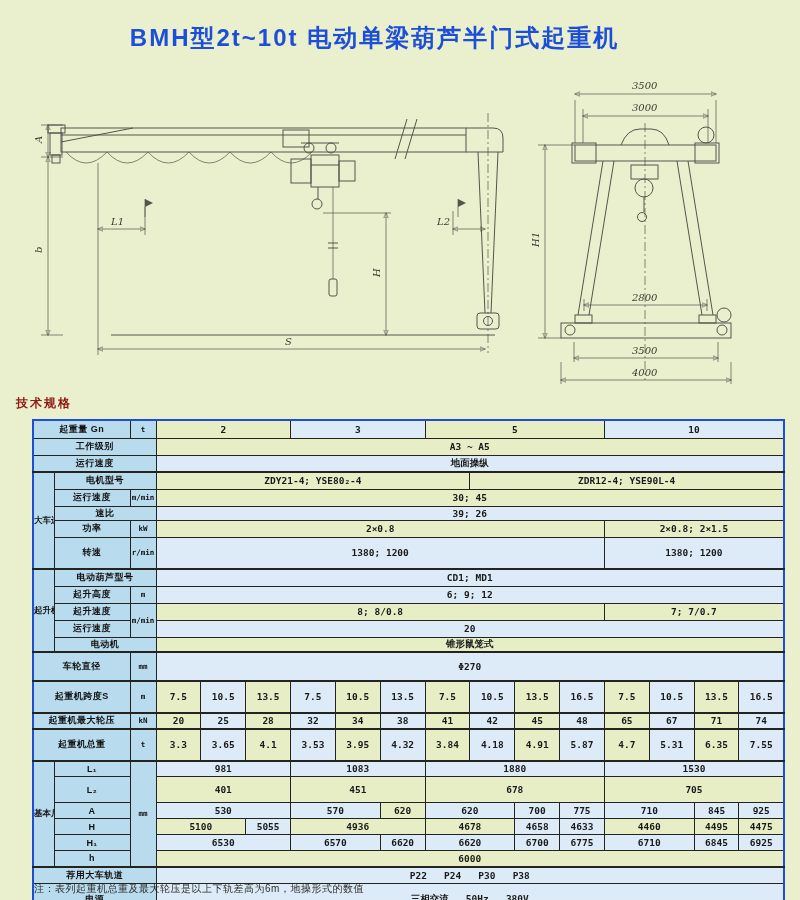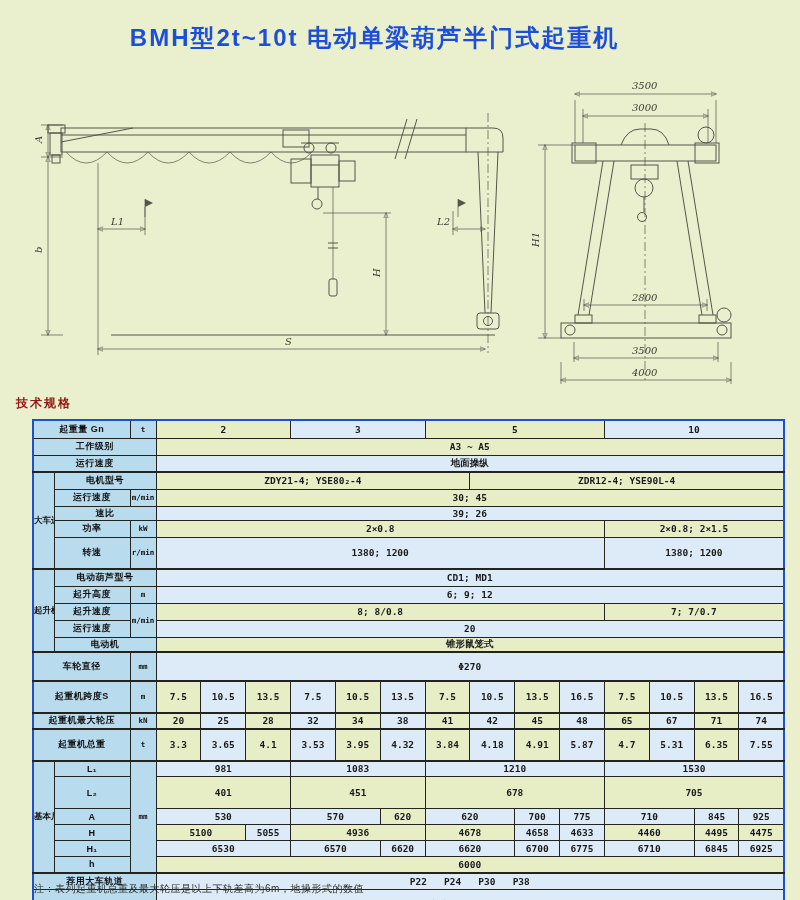--- a/index.html
+++ b/index.html
@@ -345,24 +345,24 @@
         <td class="dcell c-b" colspan="1">5.31</td>
         <td class="dcell c-g" colspan="1">6.35</td>
         <td class="dcell c-b" colspan="1">7.55</td>
       </tr>
       <tr class="sec" style="height: 16px;">
         <td class="gcell" rowspan="6">基本尺寸</td>
         <td class="lcell" colspan="1">L₁</td>
         <td class="ucell" rowspan="6">mm</td>
         <td class="dcell c-b" colspan="3">981</td>
         <td class="dcell c-b" colspan="3">1083</td>
-        <td class="dcell c-b" colspan="4">1210</td>
+        <td class="dcell c-b" colspan="4">1880</td>
         <td class="dcell c-b" colspan="4">1530</td>
       </tr>
-      <tr style="height: 32px;">
+      <tr style="height: 26px;">
         <td class="lcell" colspan="1">L₂</td>
         <td class="dcell c-g" colspan="3">401</td>
         <td class="dcell c-g" colspan="3">451</td>
         <td class="dcell c-g" colspan="4">678</td>
         <td class="dcell c-g" colspan="4">705</td>
       </tr>
       <tr style="height: 16px;">
         <td class="lcell" colspan="1">A</td>
         <td class="dcell c-b" colspan="3">530</td>
         <td class="dcell c-b" colspan="2">570</td>

